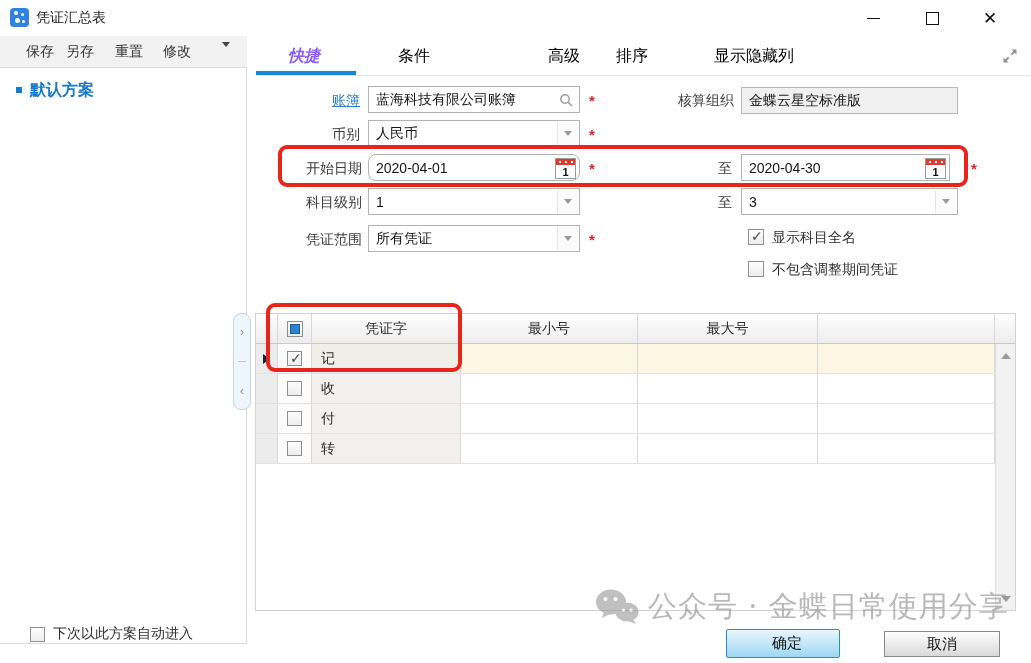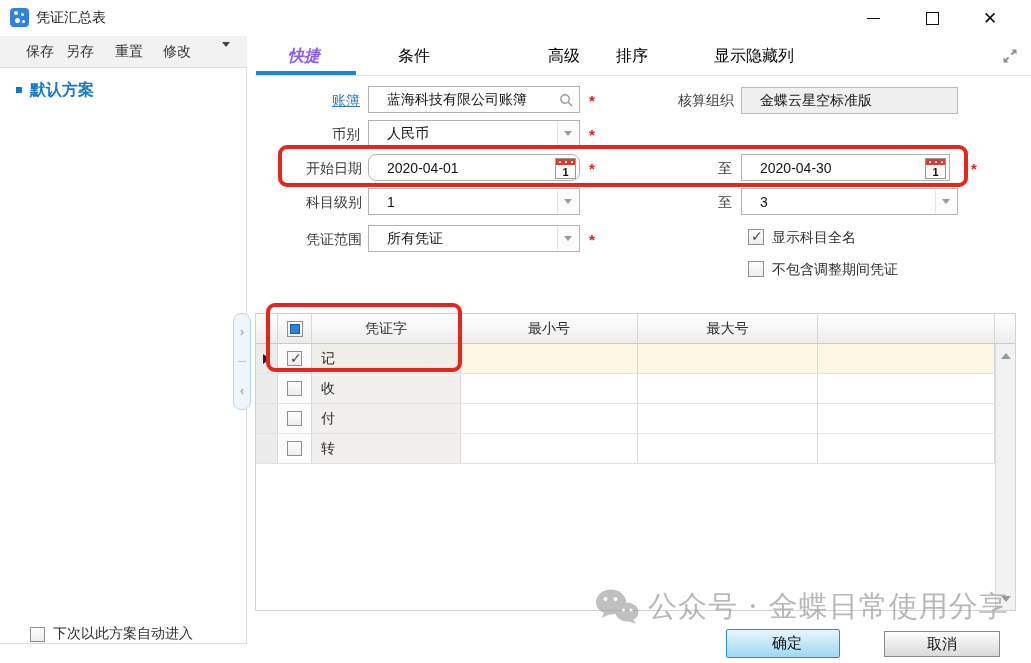--- a/index.html
+++ b/index.html
@@ -37,21 +37,21 @@
   .tab { position:absolute; top:6px; font-size:16px; color:#000000; cursor:pointer; }
   .tab.active { color:#8b5cf6; font-weight:bold;font-style:italic; }
   .tab-0{left:40px;} .tab-1{left:150px;} .tab-2{left:276px;margin-left:24px;} .tab-3{left:368px;} .tab-4{left:466px;}
   .tab-underline { position:absolute; left:8px; top:31px; width:100px; height:4px; background:#1a86d6; }
   .tab-sep { position:absolute; left:255px; top:75px; width:776px; height:0; border-top:1px solid #e3e3e3; }
   .expand-icon { position:absolute; left:1001px; top:47px; width:18px; height:18px; cursor:pointer; }
 
   
   .flabel { position:absolute; font-size:14px; color:#3c3c3c; text-align:right; width:90px; }
   .link-label { color:#2e7fc1; text-decoration:underline; cursor:pointer; }
-  .finput { position:absolute; height:27px; border:1px solid #b3b3b3; background:#fff; font-size:14px; color:#151515; display:flex; align-items:center; padding-left:18px; }
+  .finput { position:absolute; height:27px; border:1px solid #b3b3b3; background:#fff; font-size:14px; color:#151515; display:flex; align-items:center; padding-left:7px; }
   .finput.readonly { background:#f0f0f0; border-color:#b9b9b9; }
   .req { position:absolute; color:#e01f1f; font-size:15px; font-weight:bold; }
   .dd-arrow { position:absolute; right:1px; top:1px; bottom:1px; width:21px; display:flex; align-items:center; justify-content:center; border-left:1px solid #e4e4e4; background:#fbfbfb; }
   .dd-arrow::after { content:""; width:0; height:0; border-left:4px solid transparent; border-right:4px solid transparent; border-top:5px solid #9a9a9a; }
   .search-ico { position:absolute; right:6px; top:6px; }
   .cal-ico { position:absolute; right:3px; top:3px; width:21px; height:21px; border:1px solid #9a9a9a; background:#fff; cursor:pointer; }
   .cal-ico .band { position:absolute; left:0; top:0; right:0; height:6px; background:#e23a2e; }
   .cal-ico .band i { position:absolute; top:2px; width:2px; height:2px; background:#fff; }
   .cal-ico .band .p1{left:3px;} .cal-ico .band .p2{left:9px;} .cal-ico .band .p3{left:15px;}
   .cal-ico .num { position:absolute; left:0; right:0; top:6px; bottom:0; display:flex; align-items:center; justify-content:center; font-size:11px; font-weight:bold; color:#111; }

